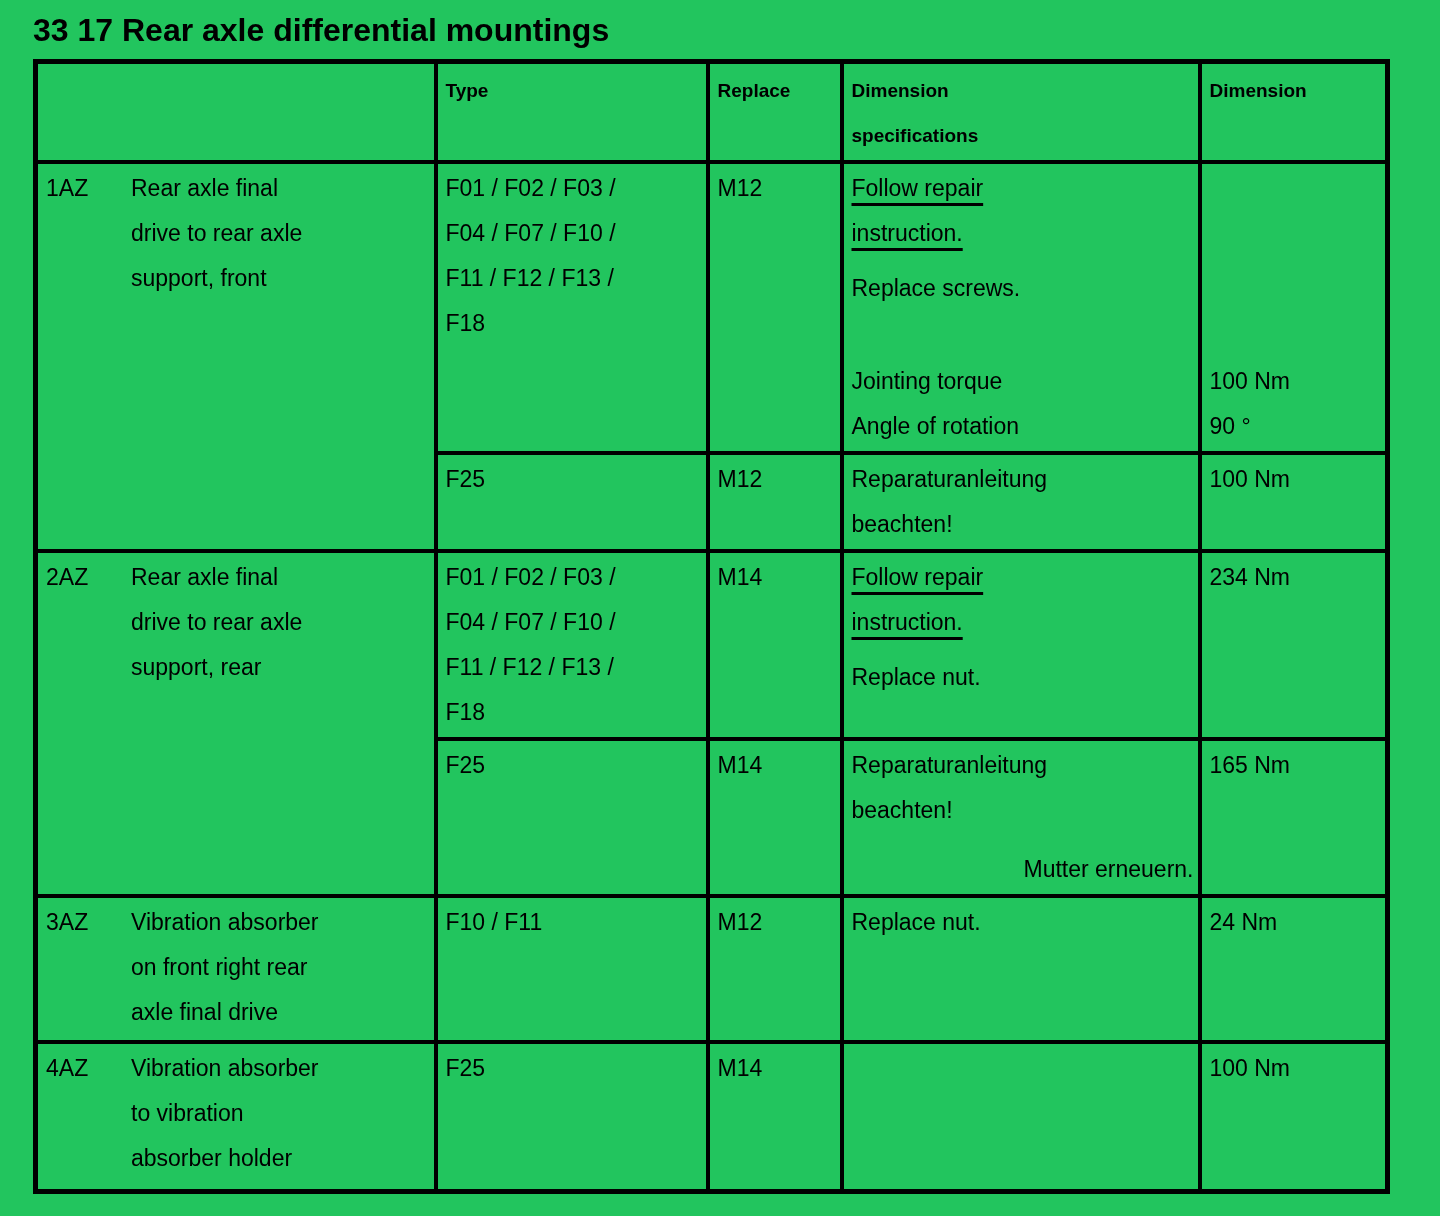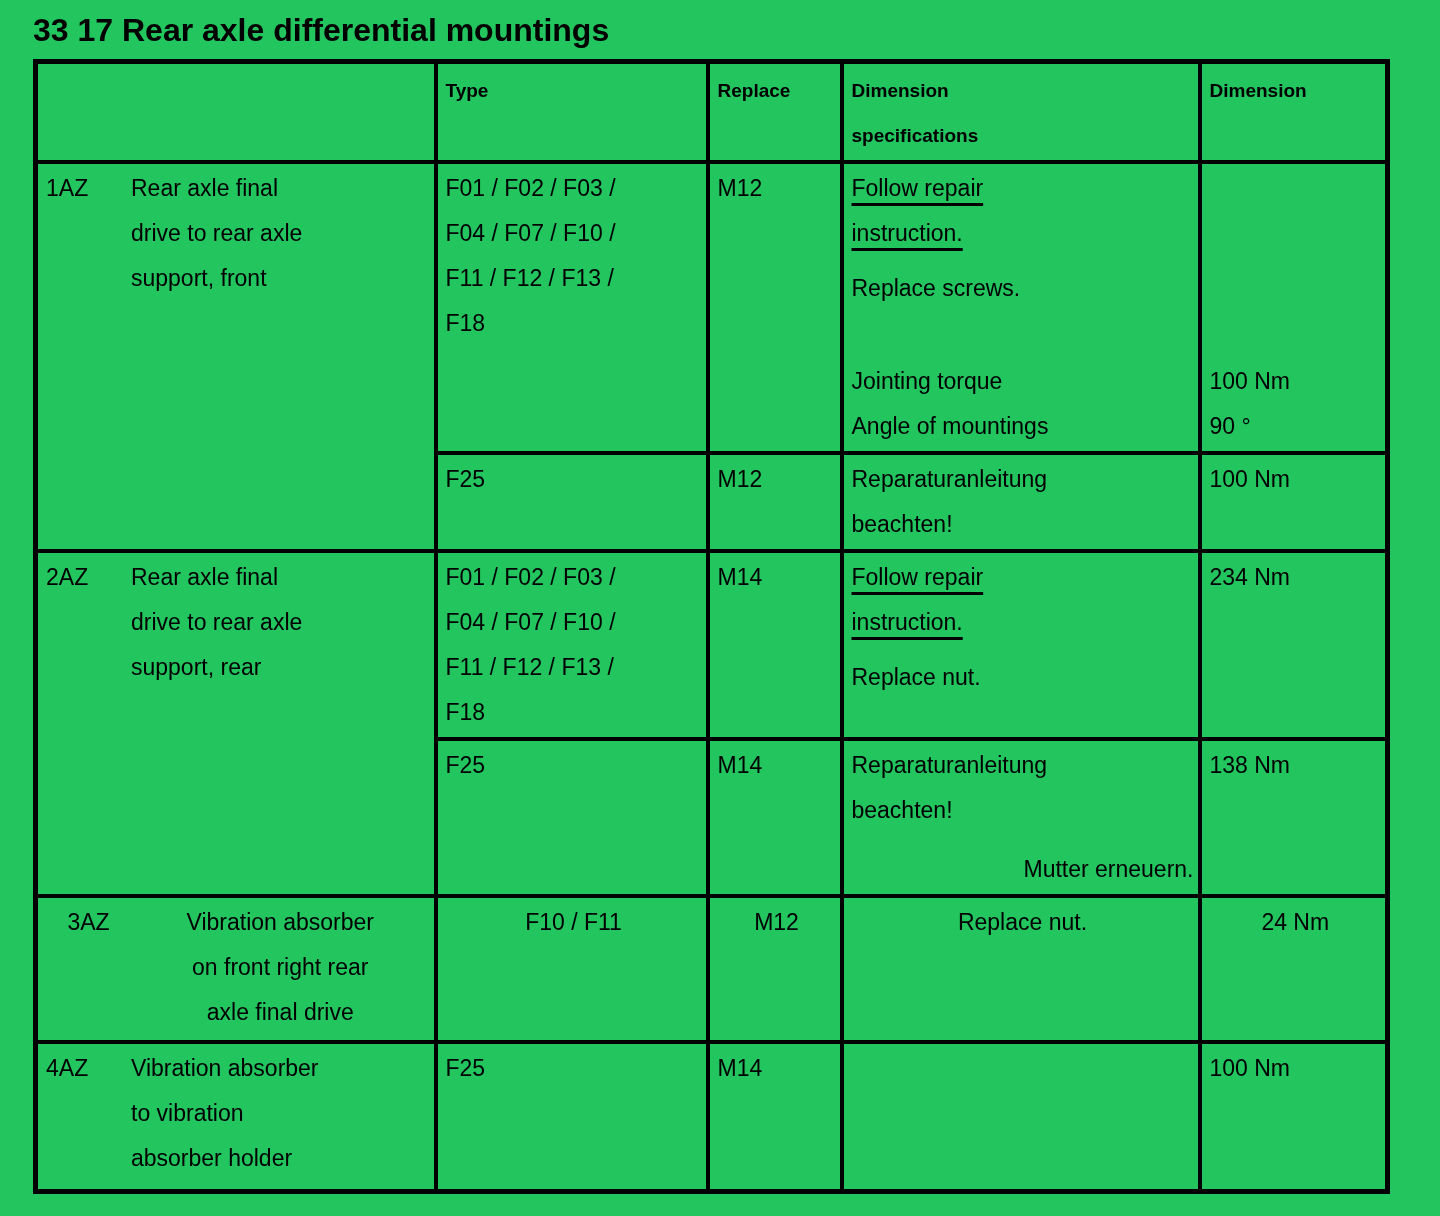--- a/index.html
+++ b/index.html
@@ -50,21 +50,21 @@
   th.h-dim  { padding-left: 26px; }
 
   .pre { white-space: pre-line; }
 
   
   tr.row-head { height: 88px; }
   tr.row-1a   { height: 287px; }
   tr.row-1b   { height: 90px;  }
   tr.row-2a   { height: 186px; }
   tr.row-2b   { height: 149px; }
-  tr.row-3    { height: 146px; text-align: center; }
+  tr.row-3    { height: 146px; }
   tr.row-4    { height: 149px; }
 
   
   td.c-label { padding-left: 10px; }
   .group { display: flex; align-items: flex-start; }
   .gid   { flex: 0 0 85px; }
   .gdesc { flex: 1 1 auto; }
 
   
   td.c-spec { padding-left: 24px; }
@@ -123,21 +123,21 @@
 F04 / F07 / F10 /
 F11 / F12 / F13 /
 F18</td>
         <td class="c-thread">M12</td>
         <td class="c-spec">
           <div class="u pre">Follow repair
 instruction.</div>
           <div class="note pre">Replace screws.</div>
           <div class="spec-bottom">
             <div>Jointing torque</div>
-            <div>Angle of mountings</div>
+            <div>Angle of rotation</div>
           </div>
         </td>
         <td class="c-dim">
           <div class="dim-spacer"></div>
           <div>100 Nm</div>
           <div>90 °</div>
         </td>
       </tr>
       <tr class="row-1b">
         <td class="c-type pre">F25</td>
@@ -171,21 +171,21 @@
         <td class="c-dim">234 Nm</td>
       </tr>
       <tr class="row-2b">
         <td class="c-type pre">F25</td>
         <td class="c-thread">M14</td>
         <td class="c-spec">
           <div class="pre">Reparaturanleitung
 beachten!</div>
           <div class="note2 pre">Mutter erneuern.</div>
         </td>
-        <td class="c-dim">138 Nm</td>
+        <td class="c-dim">165 Nm</td>
       </tr>
 
       <tr class="row-3">
         <td class="c-label">
           <div class="group">
             <span class="gid">3AZ</span>
             <span class="gdesc pre">Vibration absorber
 on front right rear
 axle final drive</span>
           </div>

